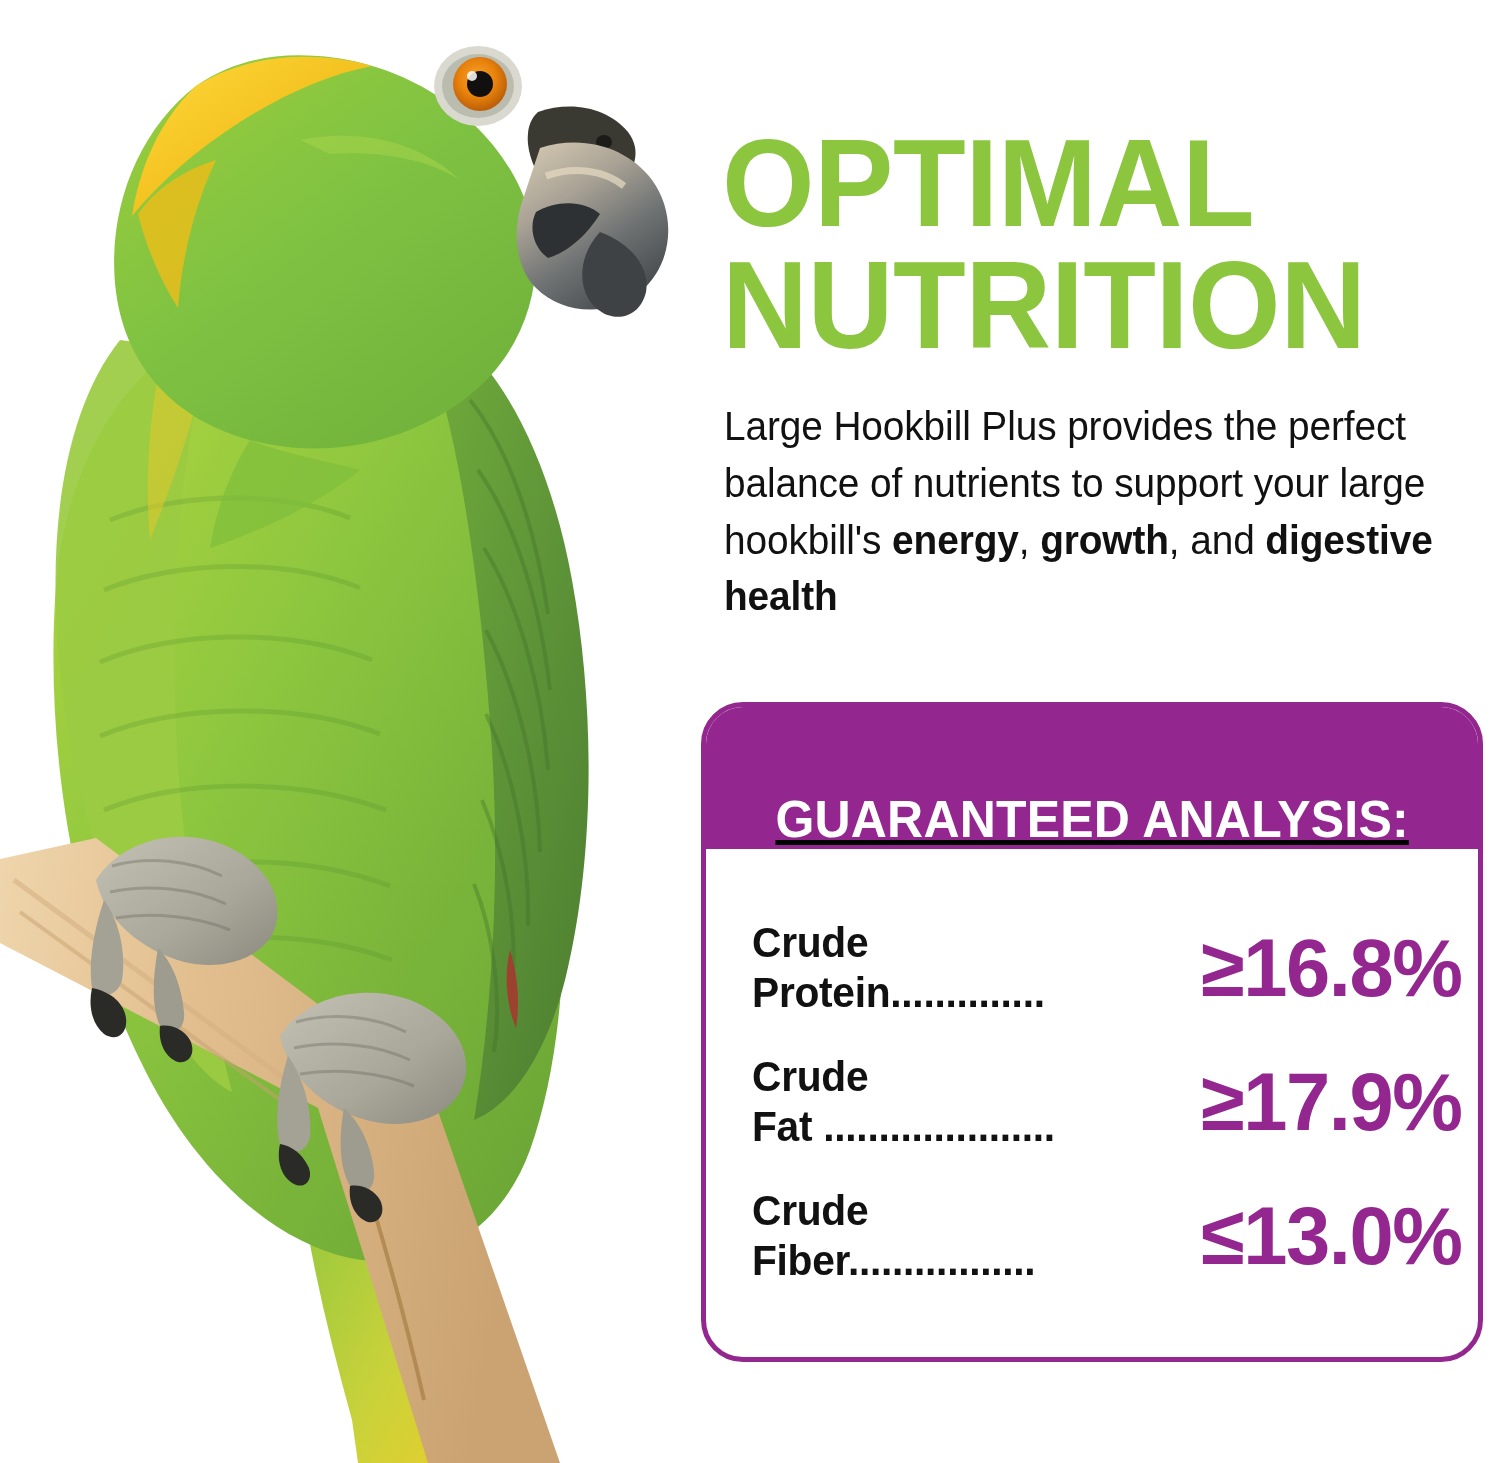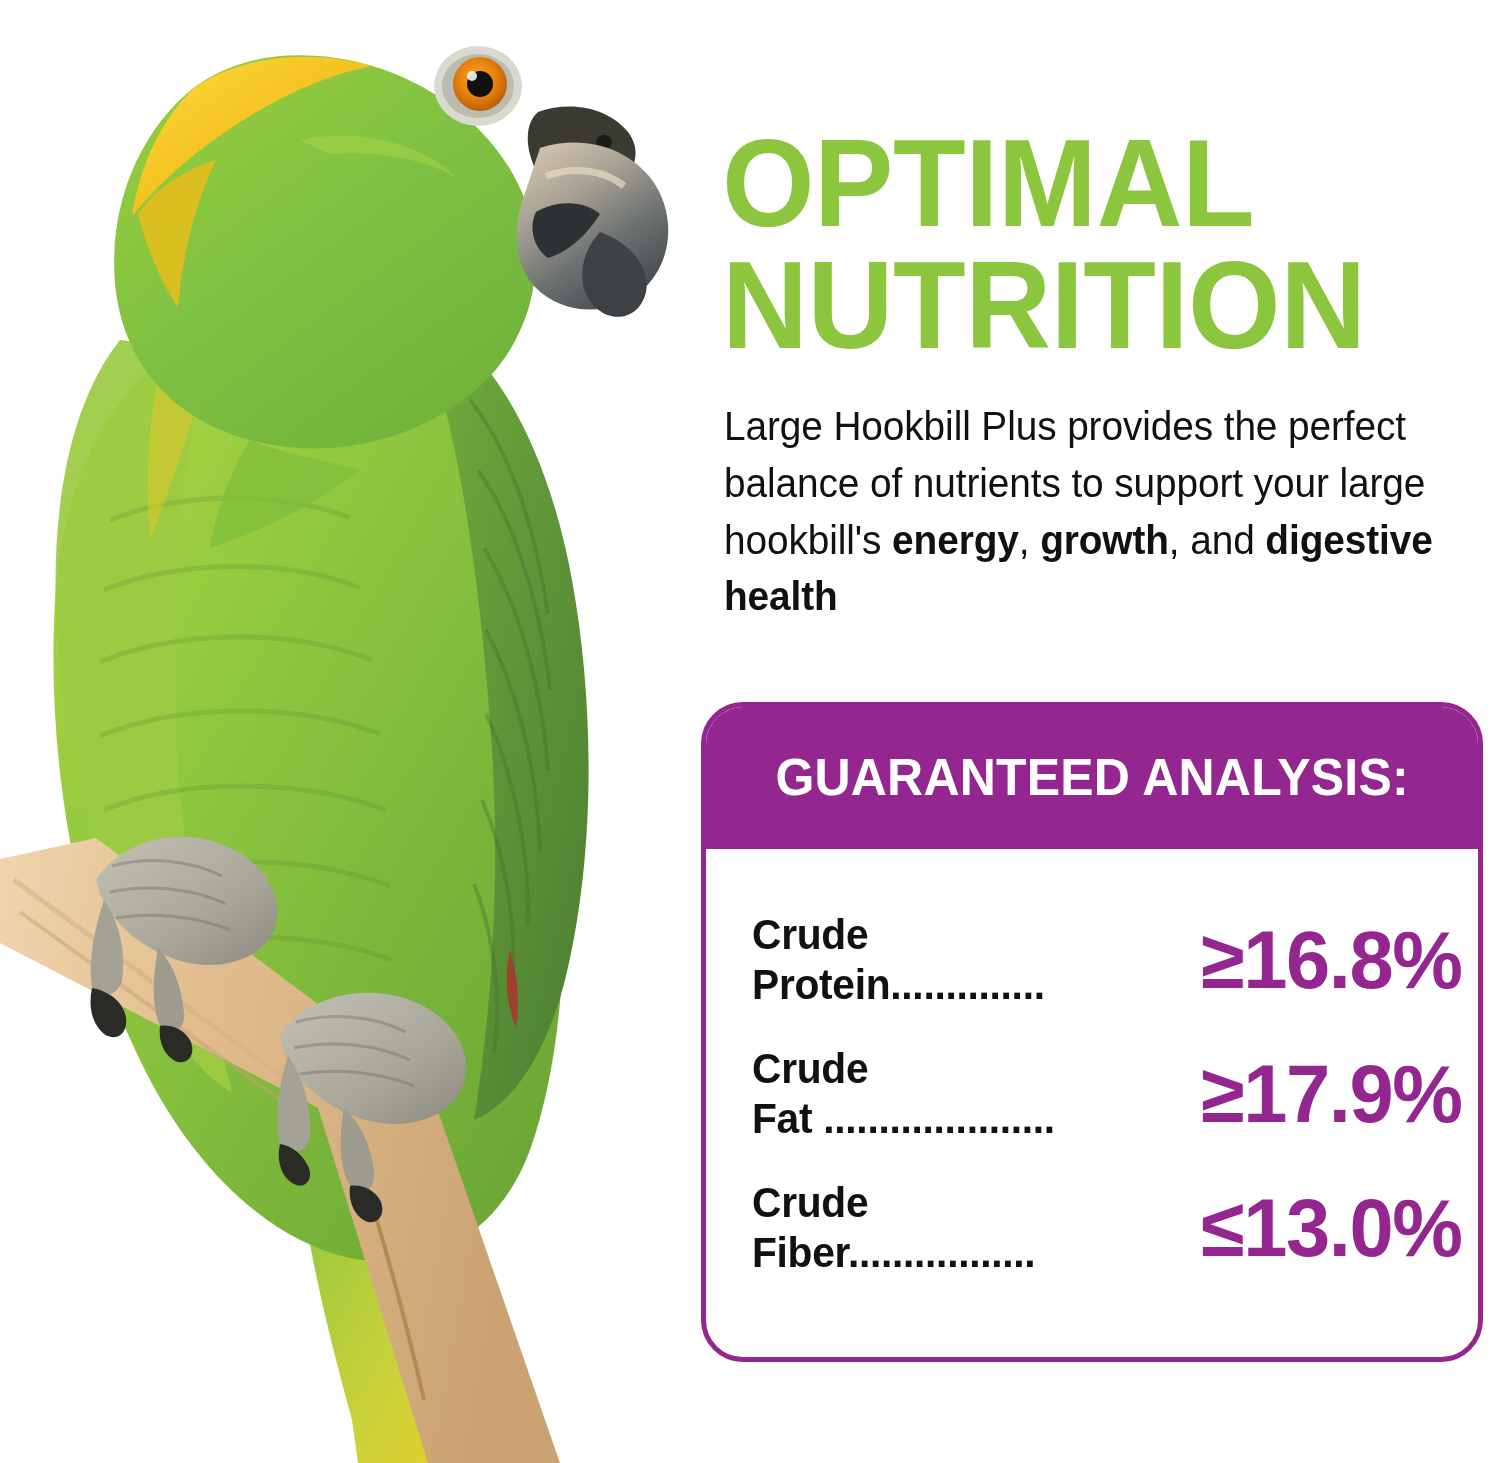--- a/index.html
+++ b/index.html
@@ -86,24 +86,25 @@
     border: 5px solid #93278F;
     border-radius: 42px;
     background: #ffffff;
     overflow: hidden;
   }
 
   .ga-header {
     height: 143px;
     background: #93278F;
     display: flex;
-    align-items: center;
+    align-items: flex-end;
     justify-content: center;
     border-radius: 36px 36px 0 0;
-    margin: -1px -1px 0 -1px;
+    margin: -1px -1px 8px -1px;
+    text-decoration: underline;
   }
   .ga-header-text {
     color: #ffffff;
     font-family: "Liberation Sans Narrow", "Liberation Sans", sans-serif;
     font-weight: bold;
     font-size: 51px;
     letter-spacing: 0.2px;
     text-transform: uppercase;
     white-space: nowrap;
     transform: scaleX(0.98);

